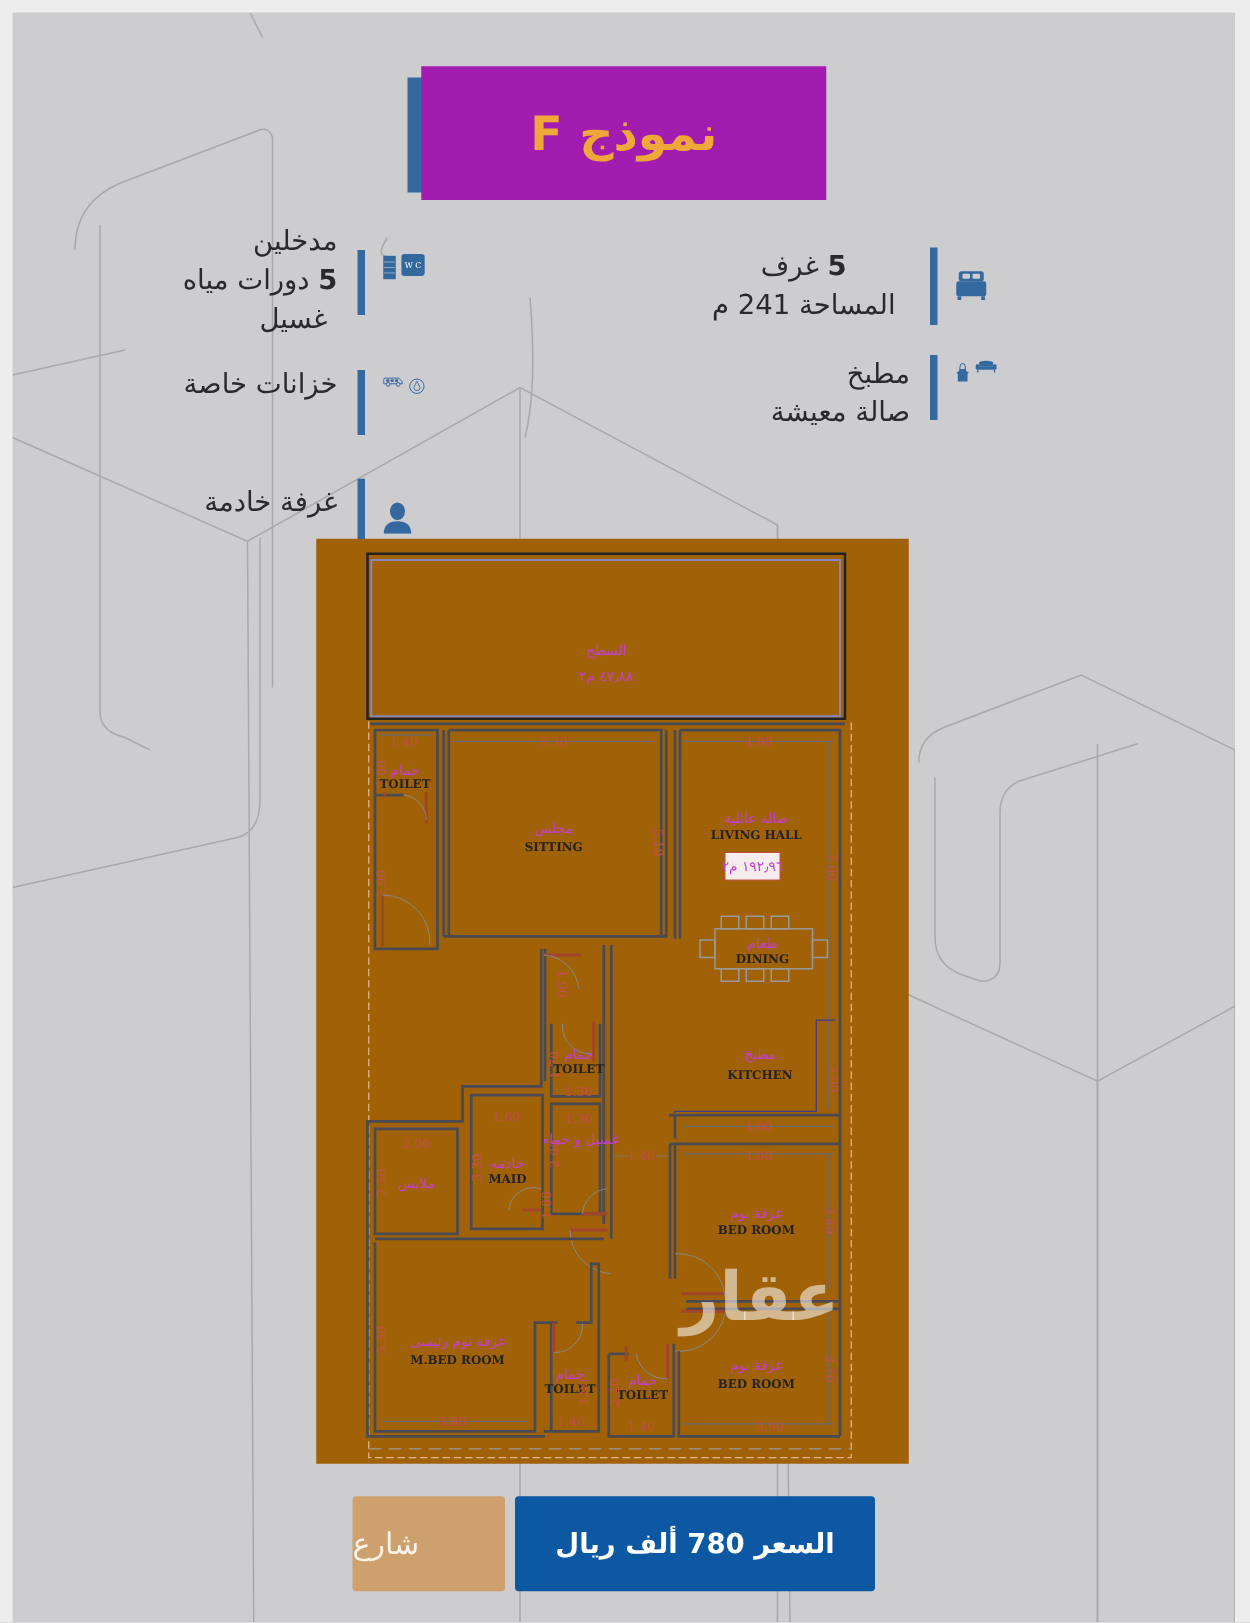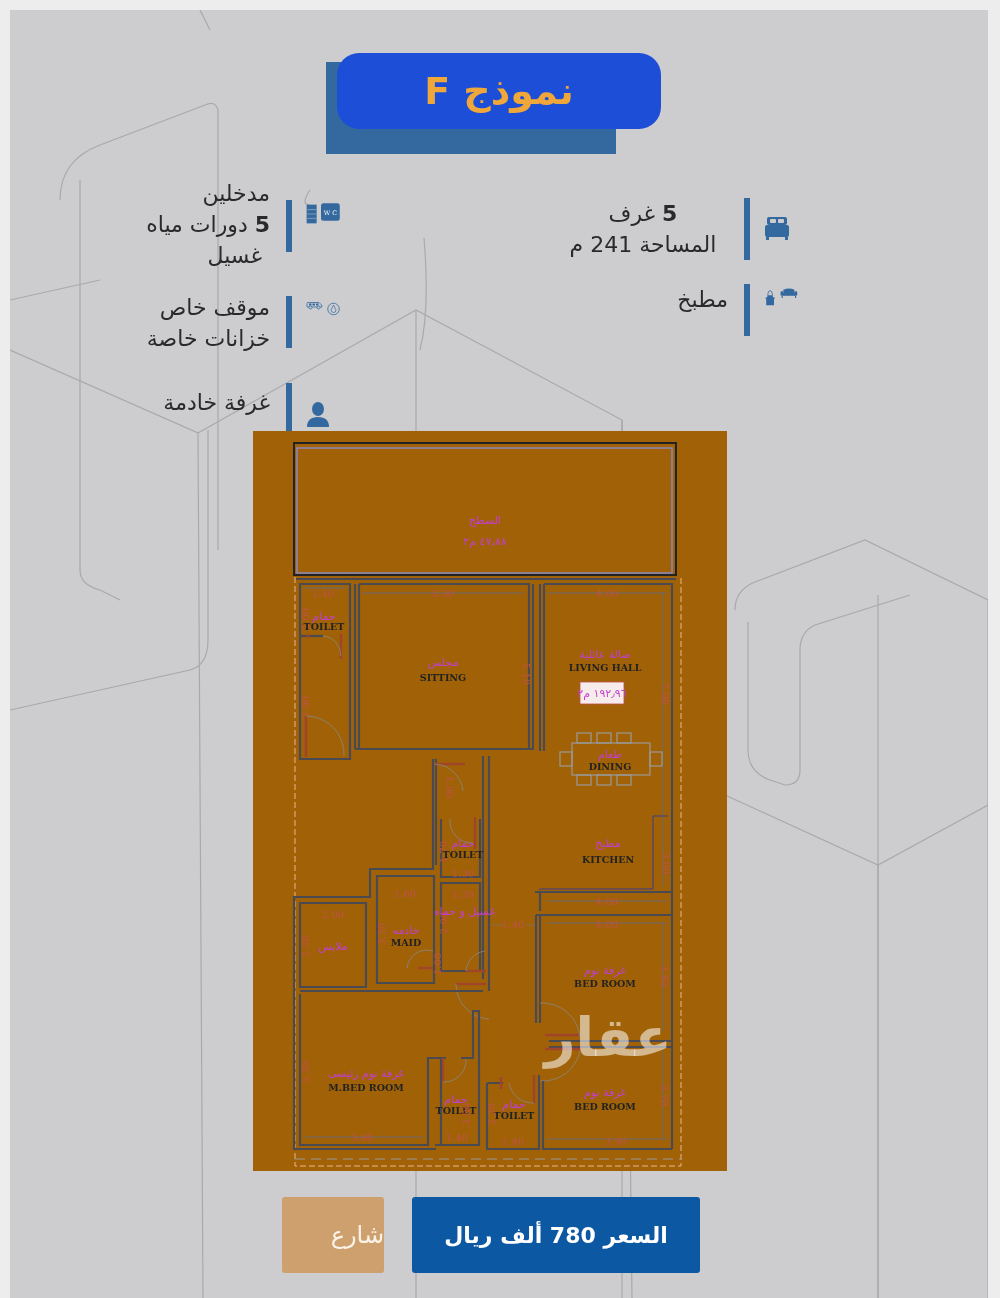--- a/index.html
+++ b/index.html
@@ -15,23 +15,23 @@
       overflow: hidden;
     }
     .bg-lines { position: absolute; left: 0; top: 0; width: 978px; height: 1288px; }
 
     
     .title-shadow {
       position: absolute; left: 316px; top: 52px; width: 290px; height: 92px;
       background: #3469a0;
     }
     .title-box {
-      position: absolute; left: 327px; top: 43px; width: 324px; height: 76px;
-      background: #1d4ed8;
-      display: flex; align-items: center; justify-content: center; border-radius: 22px;
+      position: absolute; left: 327px; top: 43px; width: 324px; height: 107px;
+      background: #a21caf;
+      display: flex; align-items: center; justify-content: center;
     }
     .title-text {
       color: #f0a73a; font-weight: bold; font-size: 38px;
       direction: rtl; font-family: "DejaVu Sans", sans-serif;
     }
 
     
     .feature {
       position: absolute; display: flex; align-items: flex-start; direction: ltr;
     }
@@ -52,23 +52,23 @@
 
     
     .plan-sheet {
       position: absolute; left: 243px; top: 421px; width: 474px; height: 740px;
       background: #a16207;
     }
     .plan-sheet svg { display: block; }
 
     
     .btn-street {
-      position: absolute; left: 272px; top: 1187px; width: 102px; height: 76px;
+      position: absolute; left: 272px; top: 1187px; width: 122px; height: 76px;
       background: #cda06d; border-radius: 3px;
-      display: flex; align-items: center; justify-content: flex-start;
+      display: flex; align-items: center; justify-content: flex-end;
       color: #fbf3e8; font-size: 24px; direction: rtl;
       font-family: "DejaVu Sans", sans-serif;
     }
     .btn-price {
       position: absolute; left: 402px; top: 1187px; width: 288px; height: 76px;
       background: #0c58a3; border-radius: 3px;
       display: flex; align-items: center; justify-content: center;
       color: #ffffff; font-size: 22px; font-weight: bold; direction: rtl;
       font-family: "DejaVu Sans", sans-serif;
     }
@@ -120,20 +120,21 @@
         <rect x="1" y="9" width="24" height="12" rx="2" fill="#3469a0"></rect>
         <rect x="2" y="21" width="3" height="3" fill="#3469a0"></rect>
         <rect x="21" y="21" width="3" height="3" fill="#3469a0"></rect>
       </svg>
     </div>
   </div>
 
   <div class="feature" style="left:548px; top:274px;">
     <div class="text" style="width:170px;">
       <div>مطبخ</div>
+      <div>صالة معيشة</div>
     </div>
     <div class="bar" style="height:52px;"></div>
     <div class="icons">
       <svg width="22" height="28" viewBox="0 0 22 28">
         <path d="M7 9 Q7 1 11 1 Q15 1 15 9" fill="none" stroke="#3469a0" stroke-width="1.5"></path>
         <path d="M6 9 L16 9 L16 12 L20 14 L18 16 L18 27 L4 27 L4 16 L2 14 L6 12 Z" fill="#3469a0"></path>
       </svg>
       <svg width="32" height="18" viewBox="0 0 32 18">
         <path d="M6 3 Q16 -1 26 3 L26 9 L6 9 Z" fill="#3469a0"></path>
         <rect x="1" y="6" width="5" height="8" rx="2" fill="#3469a0"></rect>
@@ -161,21 +162,20 @@
       </svg>
       <svg width="30" height="28" viewBox="0 0 30 28">
         <rect x="0" y="0" width="30" height="28" rx="4" fill="#3469a0"></rect>
         <text x="15" y="18" text-anchor="middle" font-size="10" fill="#ffffff" font-family="DejaVu Serif, serif">W C</text>
       </svg>
     </div>
   </div>
 
   <div class="feature" style="left:90px; top:282px;">
     <div class="text" style="width:170px;">
-      <div>موقف خاص</div>
       <div>خزانات خاصة</div>
     </div>
     <div class="bar" style="height:52px; margin-top:4px;"></div>
     <div class="icons" style="margin-top:4px;">
       <svg width="34" height="18" viewBox="0 0 34 18">
         <path d="M3 4 L26 4 L31 9 L32 13 L2 13 L2 6 Z" fill="none" stroke="#3469a0" stroke-width="1.6"></path>
         <rect x="6" y="6" width="5" height="4" fill="#3469a0"></rect>
         <rect x="13" y="6" width="5" height="4" fill="#3469a0"></rect>
         <rect x="20" y="6" width="5" height="4" fill="#3469a0"></rect>
         <circle cx="9" cy="14" r="3" fill="#cdcdcf" stroke="#3469a0" stroke-width="1.6"></circle>

